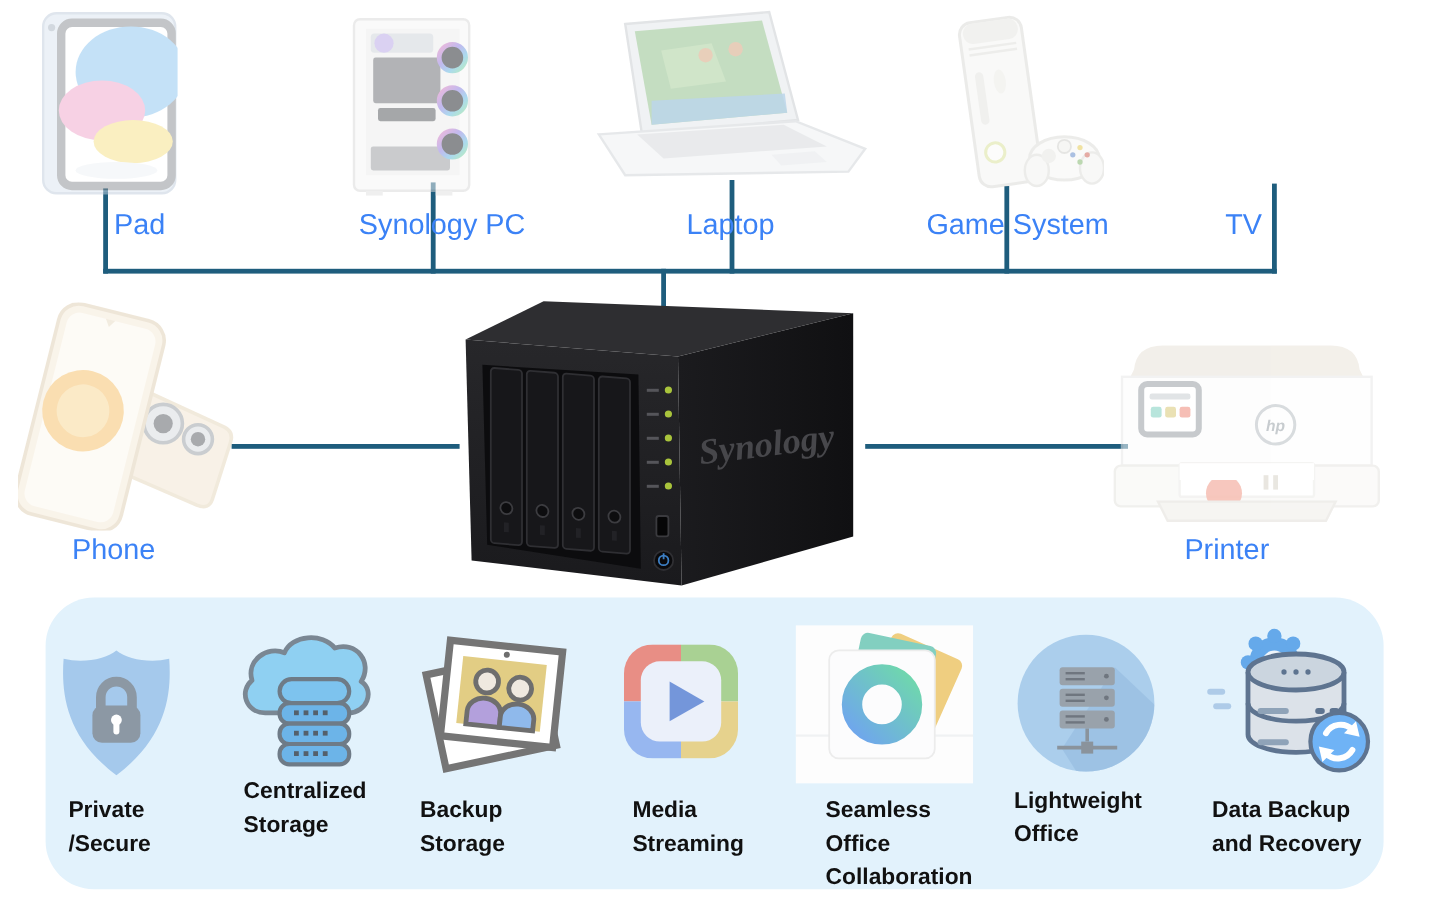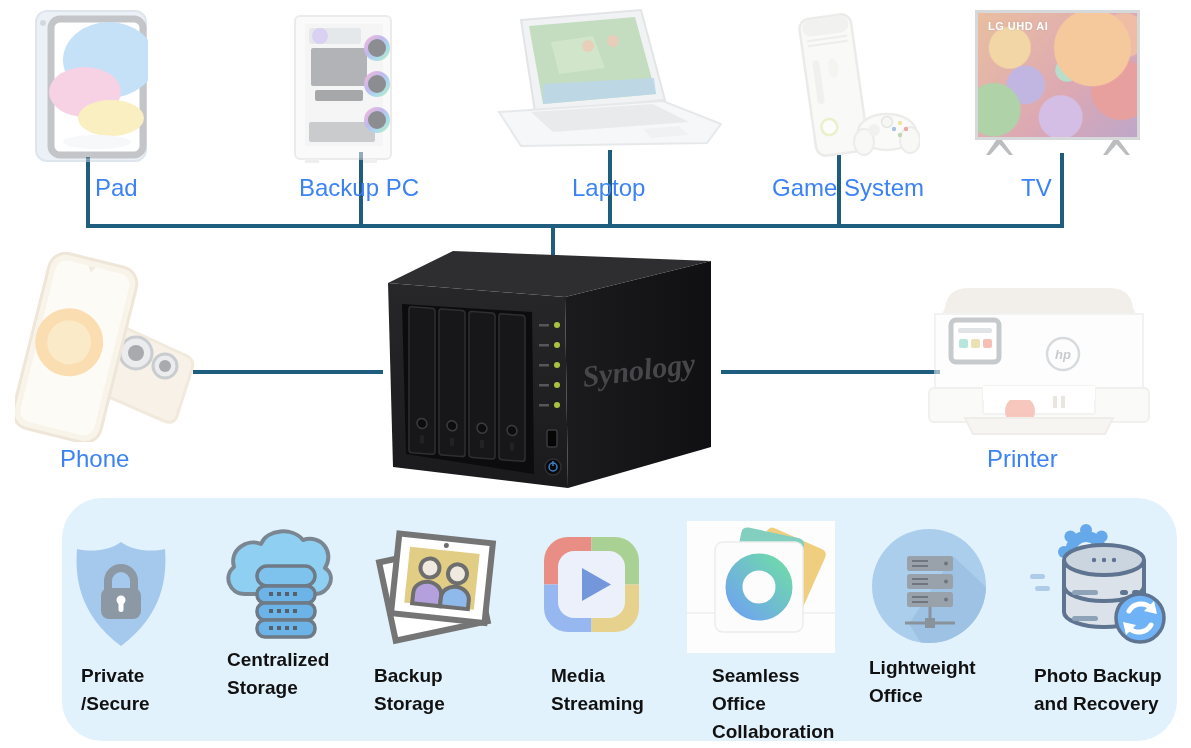--- a/index.html
+++ b/index.html
@@ -3,21 +3,21 @@
 <meta charset="utf-8">
 <style>
   html,body{margin:0;padding:0;background:#fff;}
   #app{position:relative;width:1191px;height:748px;background:#ffffff;
        font-family:"Liberation Sans",sans-serif;overflow:hidden;}
   .line{position:absolute;background:#1e5d7d;}
   .devlabel{position:absolute;font-size:24px;color:#3b82f6;white-space:nowrap;}
   .device{position:absolute;}
   .faded{opacity:.52;}
   .panel{position:absolute;left:38px;top:498px;width:1115px;height:243px;
-         background:#e2f2fc;border-radius:40px;margin-left:24px;}
+         background:#e2f2fc;border-radius:40px;}
   .icon{position:absolute;}
   .feat-label{position:absolute;font-size:19px;font-weight:bold;color:#111;
               line-height:28px;white-space:nowrap;}
   .tv-screen{position:absolute;left:0;top:0;width:159px;height:124px;border:3px solid #b6babc;
      background:
       radial-gradient(circle at 72% 28%, #ef9d4e 0 26%, rgba(0,0,0,0) 27%),
       radial-gradient(circle at 90% 62%, #d4534f 0 18%, rgba(0,0,0,0) 19%),
       radial-gradient(circle at 10% 78%, #6fae62 0 15%, rgba(0,0,0,0) 16%),
       radial-gradient(circle at 30% 58%, #8f7cc9 0 14%, rgba(0,0,0,0) 15%),
       radial-gradient(circle at 52% 84%, #b48ad0 0 16%, rgba(0,0,0,0) 17%),
@@ -114,27 +114,20 @@
       <ellipse cx="120" cy="132" rx="10" ry="13" fill="#f2f2f0" stroke="#dcdcd8" stroke-width="2"></ellipse>
       <circle cx="84" cy="122" r="6" fill="#e6e6e2"></circle>
       <circle cx="97" cy="114" r="5.5" fill="#eeeeea" stroke="#cfcfcb" stroke-width="1.5"></circle>
       <circle cx="110" cy="115" r="2.2" fill="#e3c94e"></circle>
       <circle cx="116" cy="121" r="2.2" fill="#cf5f52"></circle>
       <circle cx="104" cy="121" r="2.2" fill="#5f87c9"></circle>
       <circle cx="110" cy="127" r="2.2" fill="#7fb56a"></circle>
     </svg>
   </div>
 
-  <div class="device" style="left:975px;top:10px;width:165px;height:145px;opacity:.55;">
-    <div class="tv-screen">
-      <div class="tv-logo">LG UHD AI</div>
-    </div>
-    <div class="tv-leg" style="left:10px;"></div>
-    <div class="tv-leg" style="right:10px;"></div>
-  </div>
 
   <div class="device faded" style="left:15px;top:252px;width:185px;height:190px;">
     <svg width="185" height="190" viewBox="0 0 185 190">
       <path d="M72,58 L172,104 Q180,108 177,117 L162,164 Q159,173 149,169 L50,126 Q42,122 45,113 L60,64 Q63,55 72,58 Z" fill="#f2e6d2" stroke="#e6d7bd" stroke-width="3"></path>
       <circle cx="121" cy="101" r="16" fill="#d8dce0" stroke="#9aa0a6" stroke-width="3"></circle>
       <circle cx="121" cy="101" r="8" fill="#5a5e63"></circle>
       <circle cx="150" cy="114" r="12" fill="#d8dce0" stroke="#9aa0a6" stroke-width="3"></circle>
       <circle cx="150" cy="114" r="6" fill="#5a5e63"></circle>
       <g transform="rotate(14 60 100)">
         <rect x="14" y="6" width="90" height="180" rx="17" fill="#f5ead8" stroke="#e0d0b5" stroke-width="3"></rect>
@@ -211,21 +204,21 @@
       </g>
       <rect x="169" y="182" width="10" height="17" rx="2" fill="#060607" stroke="#3a3a3e" stroke-width="1.5"></rect>
       <circle cx="175" cy="219" r="8" fill="#0a0a0c" stroke="#2f2f33" stroke-width="1.5"></circle>
       <circle cx="175" cy="219" r="4" fill="none" stroke="#3d7fc4" stroke-width="1.5"></circle>
       <line x1="175" y1="213" x2="175" y2="218" stroke="#3d7fc4" stroke-width="1.5"></line>
       <text x="262" y="132" text-anchor="middle" transform="rotate(-7 262 132)" font-family="Liberation Serif, serif" font-style="italic" font-weight="bold" font-size="30" fill="#47474b">Synology</text>
     </svg>
   </div>
 
   <div class="devlabel" style="left:95px;top:174px;">Pad</div>
-  <div class="devlabel" style="left:299px;top:174px;">Backup PC</div>
+  <div class="devlabel" style="left:299px;top:174px;">Synology PC</div>
   <div class="devlabel" style="left:572px;top:174px;">Laptop</div>
   <div class="devlabel" style="left:772px;top:174px;">Game System</div>
   <div class="devlabel" style="left:1021px;top:174px;text-align:right;">TV</div>
   <div class="devlabel" style="left:60px;top:445px;">Phone</div>
   <div class="devlabel" style="left:987px;top:445px;">Printer</div>
 
   <div class="panel">
 
     <svg class="icon" style="left:10px;top:40px;" width="98" height="112" viewBox="0 0 98 112">
       <path d="M49,4 C58,11 76,15 93,11 C95,38 92,76 49,108 C6,76 3,38 5,11 C22,15 40,11 49,4 Z" fill="#a5c9ec"></path>
@@ -385,18 +378,18 @@
     </div>
     <div class="feat-label" style="left:489px;top:164px;">
       <div>Media</div>
       <div>Streaming</div>
     </div>
     <div class="feat-label" style="left:807px;top:156px;">
       <div>Lightweight</div>
       <div>Office</div>
     </div>
     <div class="feat-label" style="left:972px;top:164px;">
-      <div>Photo Backup</div>
+      <div>Data Backup</div>
       <div>and Recovery</div>
     </div>
   </div>
 
 </div>
 
 </body></html>

